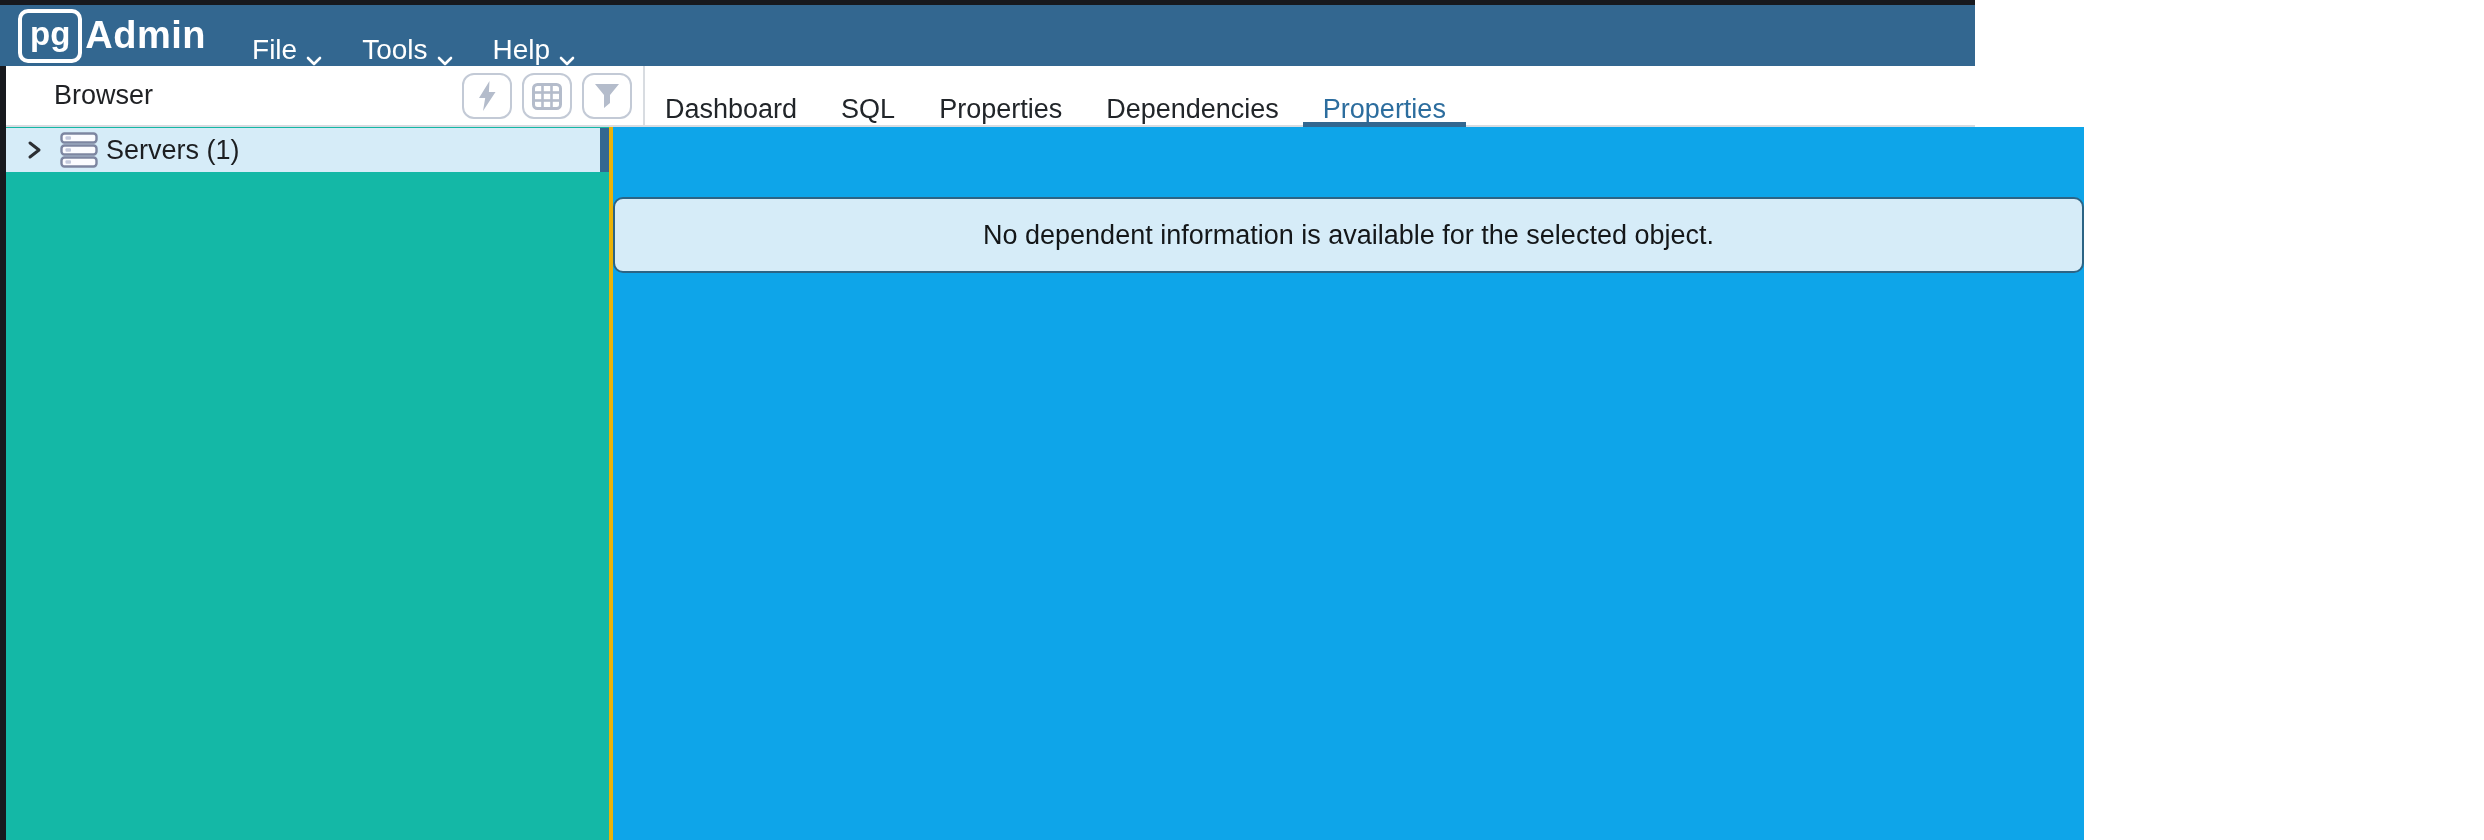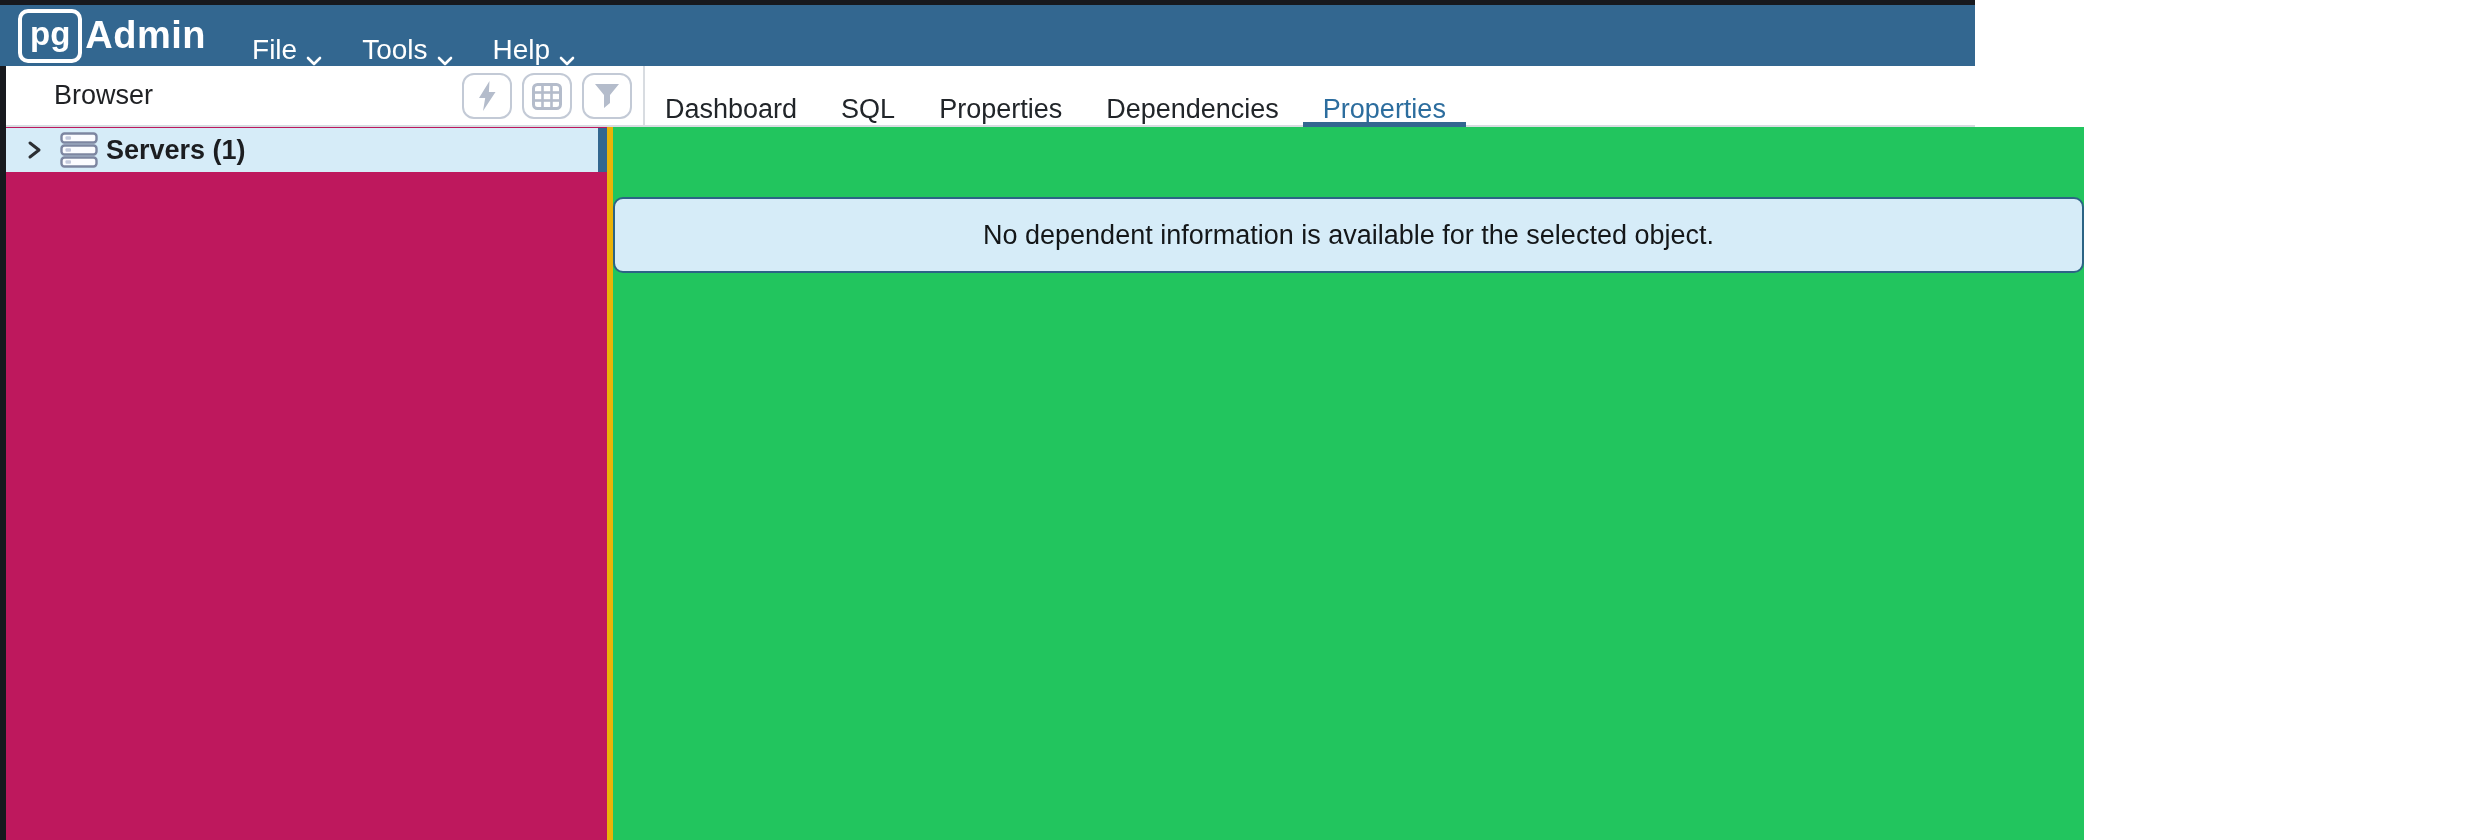--- a/index.html
+++ b/index.html
@@ -63,36 +63,36 @@
   }
   .tab.active { color: #2c6d9e; }
   .tab.active::after {
     content: ""; position: absolute; left: 0; right: 0; bottom: -2px;
     height: 5px; background: #336790;
   }
 
   
   .main { display: flex; height: 713px; }
   .sidebar {
-    width: 613px; flex: 0 0 613px; background: #be185d;
-    border-right: 6px solid #eab308; position: relative; font-weight: bold;
+    width: 613px; flex: 0 0 613px; background: #14b8a6;
+    border-right: 4px solid #eab308; position: relative;
   }
   .tree-row {
     margin-top: 1px; height: 44px; display: flex; align-items: center;
     padding-left: 24px; cursor: pointer;
   }
   .tree-row.selected { background: #d6ecf8; }
   .tree-caret { display: flex; align-items: center; }
   .tree-icon { display: flex; align-items: center; margin-left: 16px; }
   .tree-label { font-size: 27px; color: #1c1e21; margin-left: 8px; }
   .scroll-thumb {
     position: absolute; top: 1px; right: 0; width: 9px; height: 44px;
     background: #336790;
   }
-  .content { flex: 1; background: #22c55e; }
+  .content { flex: 1; background: #0ea5e9; }
   .info-box {
     width: 1471px; height: 76px; margin: 70px auto 0 auto;
     background: #d6ecf8; border: 2px solid #2c6485; border-radius: 10px;
     display: flex; align-items: center; justify-content: center;
   }
   .info-text { font-size: 27px; color: #141719; }
 </style>
 </head>
 <body>
 

